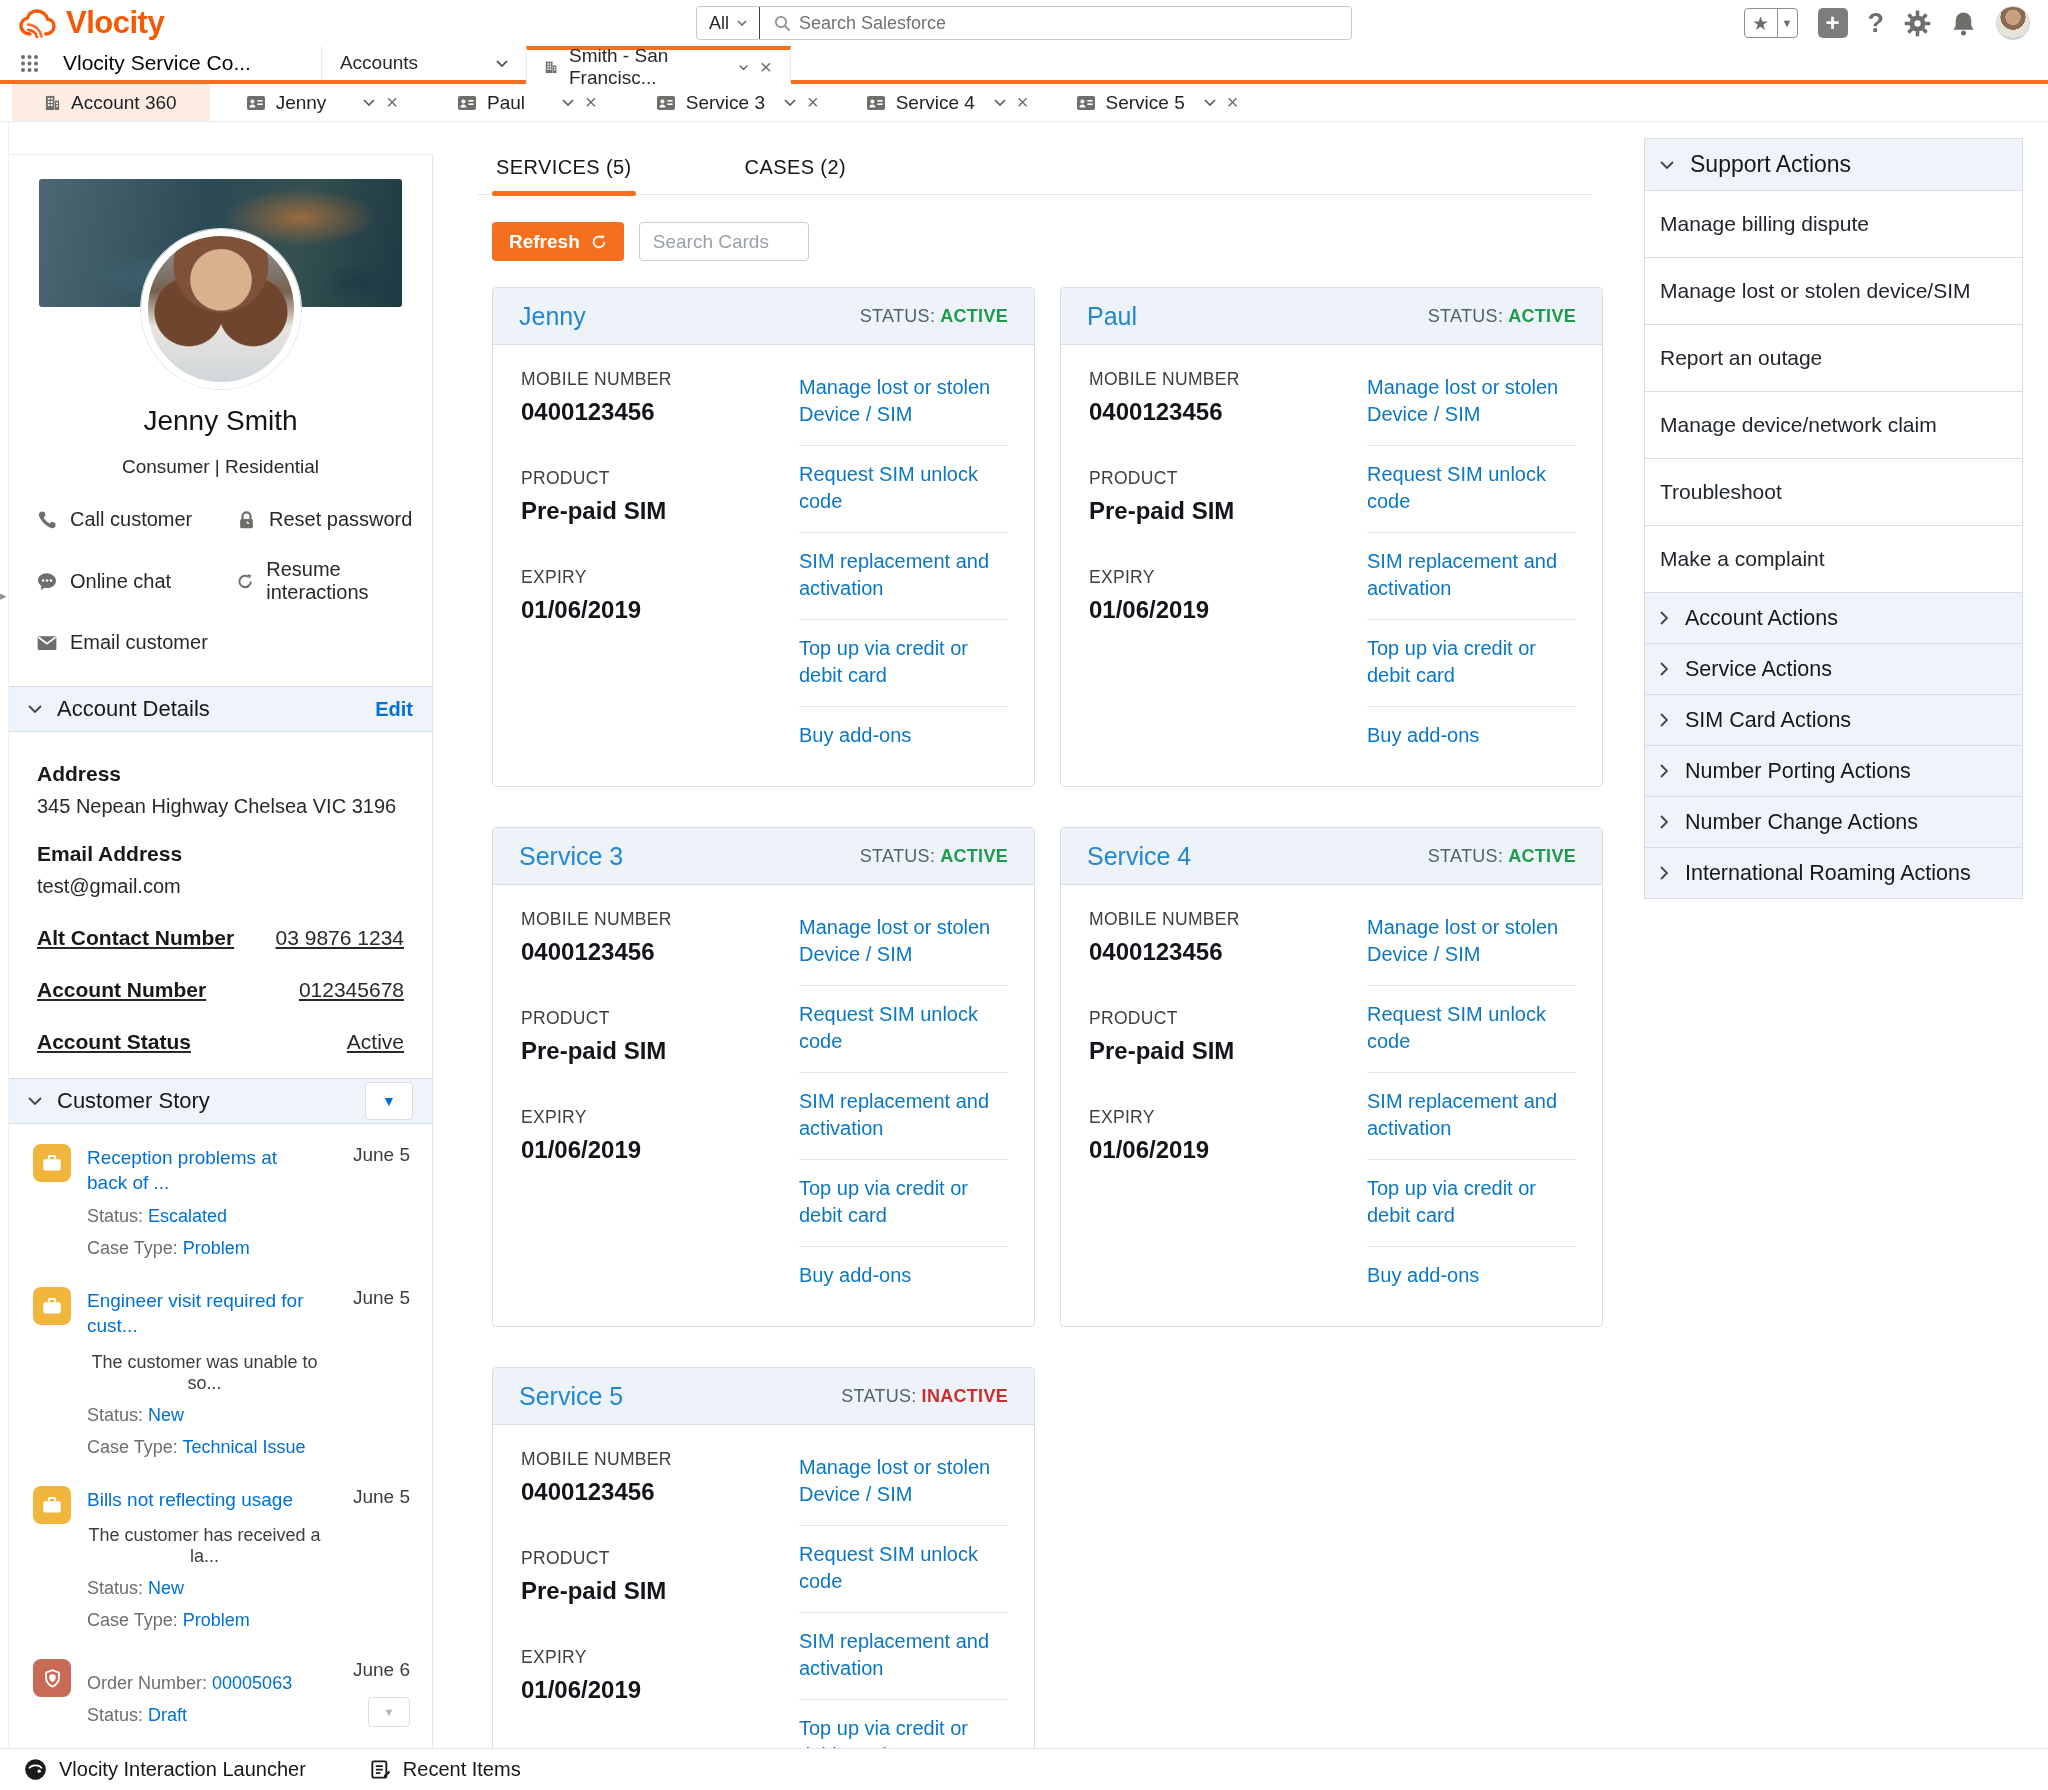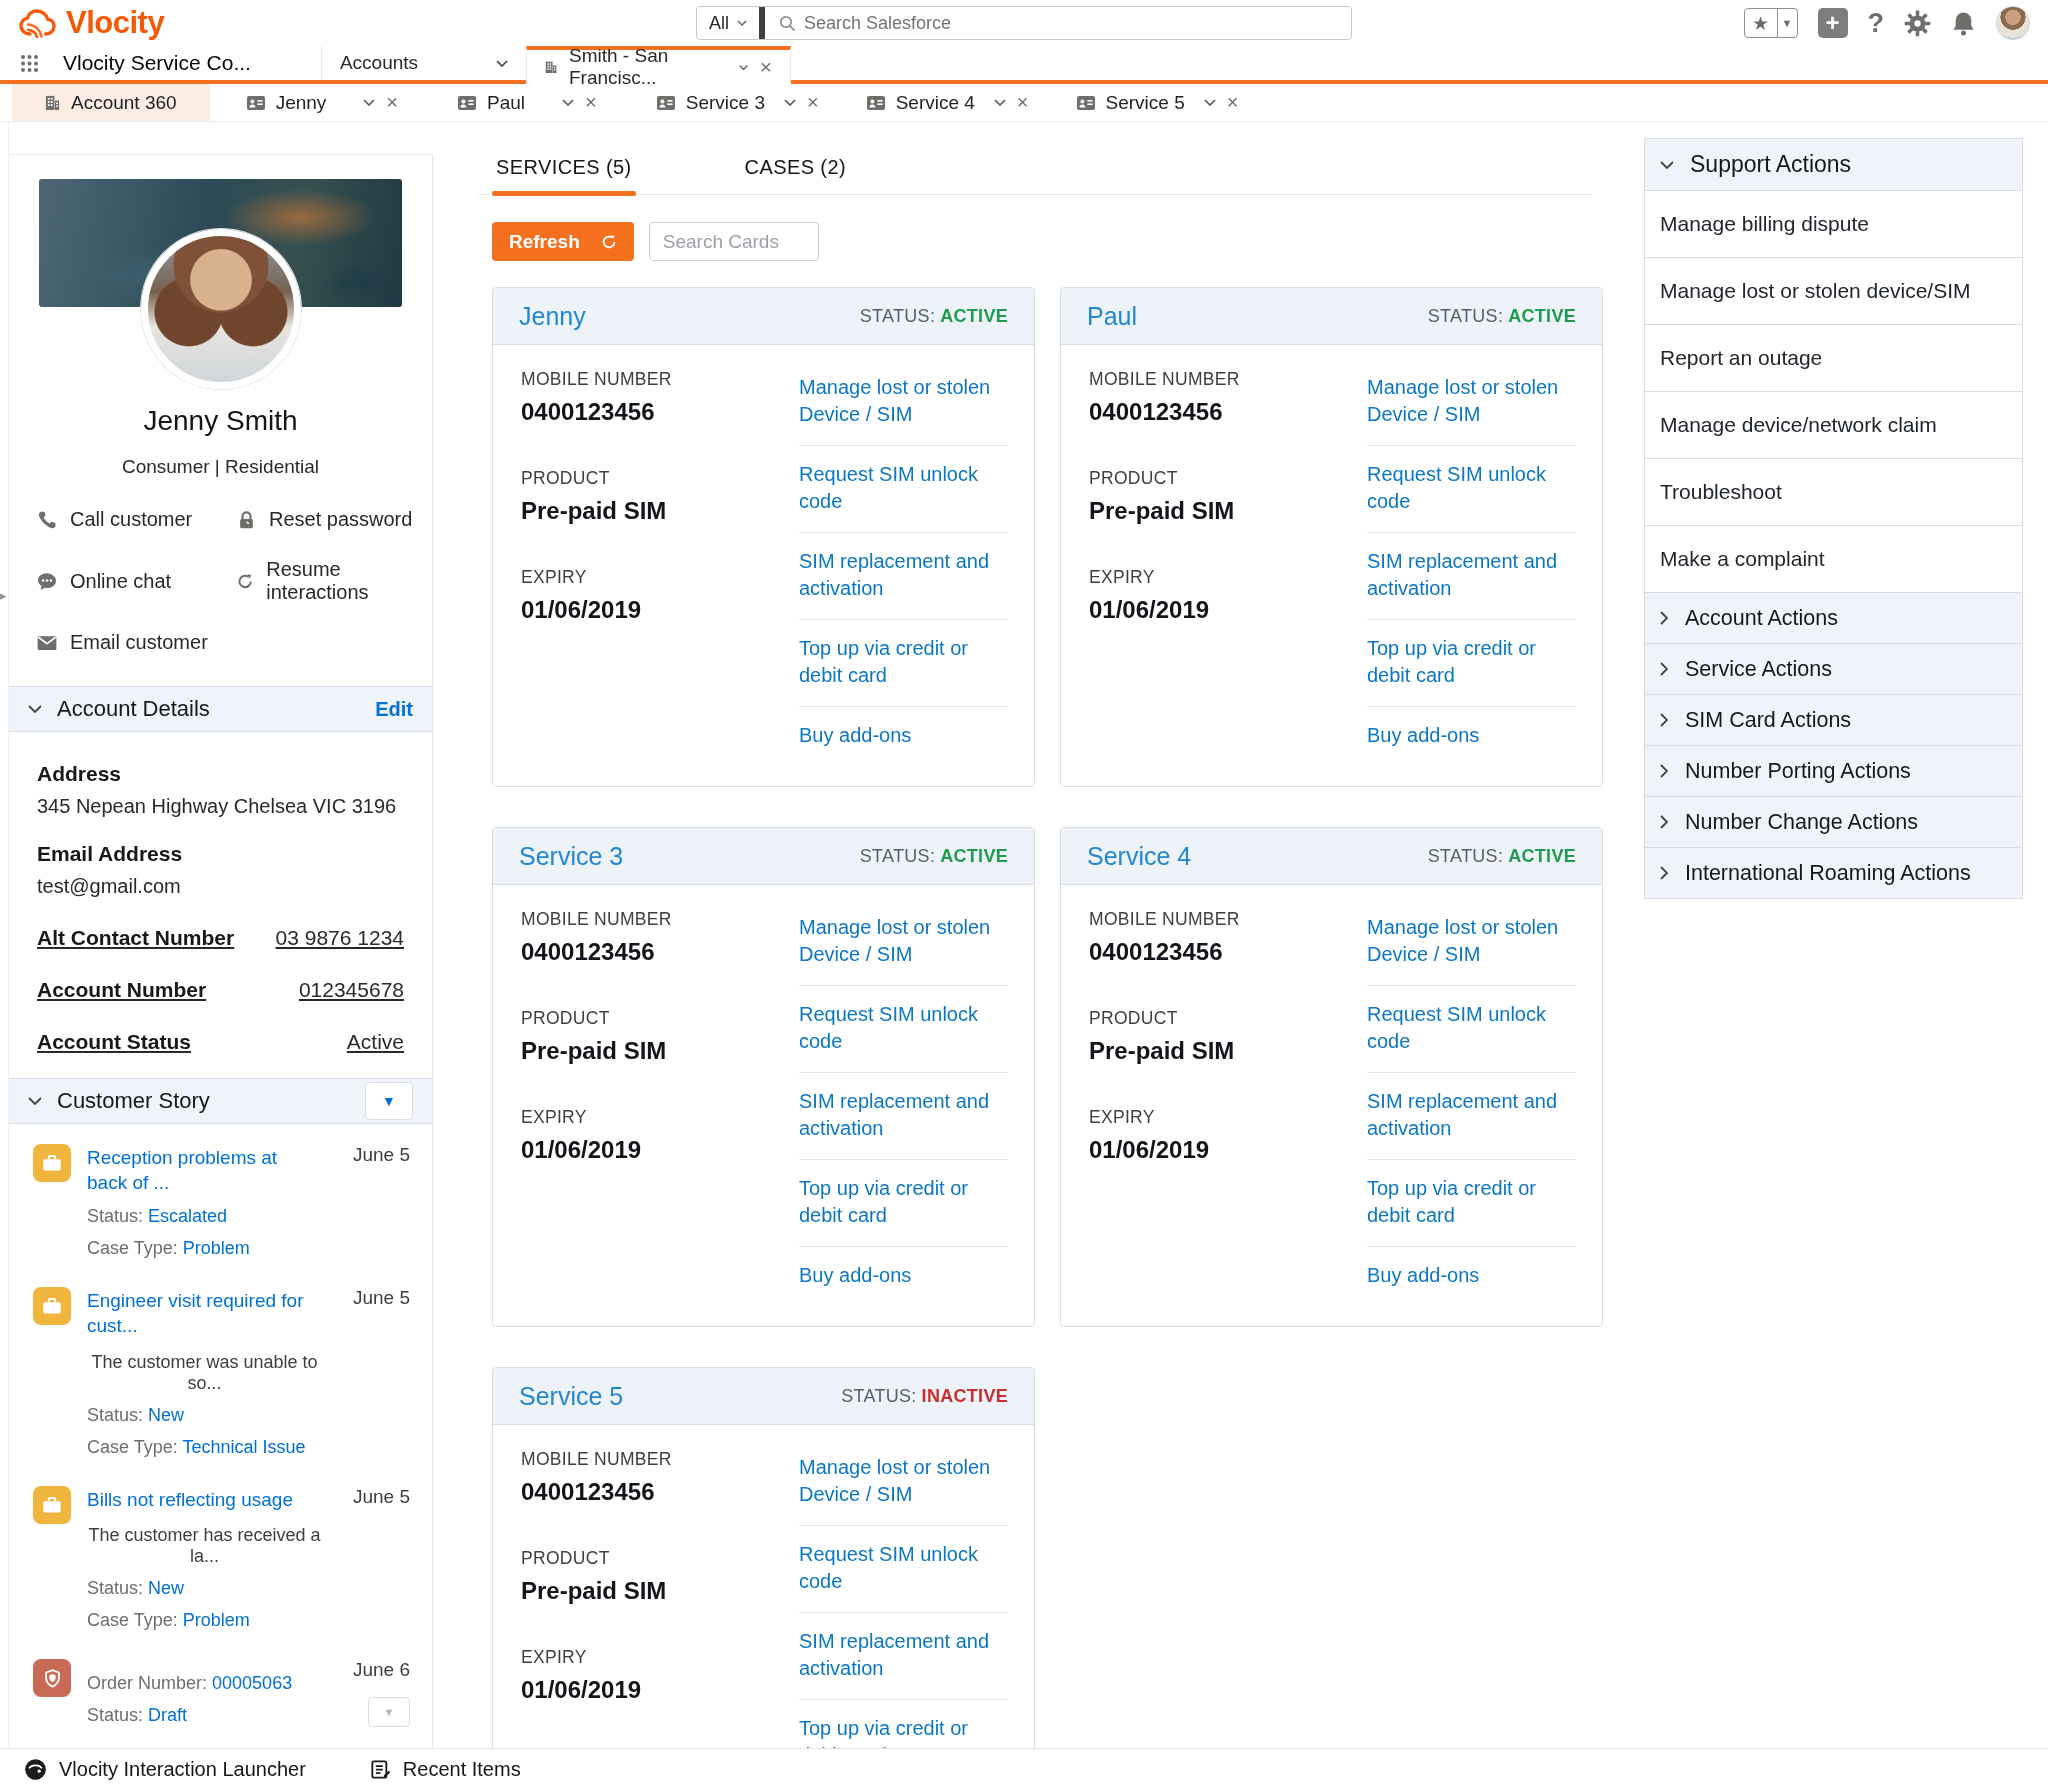--- a/index.html
+++ b/index.html
@@ -12,21 +12,21 @@
   svg { display:block; }
 
   
   .ghead { height:46px; display:flex; align-items:center; padding:0 18px; position:relative; background:#fff; }
   .logo { display:flex; align-items:center; gap:6px; }
   .logo-text { color:#f45905; font-weight:bold; font-size:31px; letter-spacing:-0.5px; }
   .gsearch { position:absolute; left:50%; top:6px; transform:translateX(-50%);
     width:656px; height:34px; border:1px solid #c5c8cc; border-radius:4px;
     display:flex; align-items:center; background:#fff; }
   .gsearch .scope { height:100%; padding:0 12px; display:flex; align-items:center; gap:8px;
-    border-right:6px solid #404040; font-size:18px; color:#2b2826; cursor:pointer; }
+    border-right:1px solid #404040; font-size:18px; color:#2b2826; cursor:pointer; }
   .gsearch .mag { margin:0 8px 0 14px; }
   .gsearch input { flex:1; border:none; outline:none; font-size:18px; color:#2b2826; font-family:inherit; }
   .gsearch input::placeholder { color:#6f7378; }
   .gicons { margin-left:auto; display:flex; align-items:center; gap:20px; }
   .favgroup { display:flex; border:1px solid #8c8f93; border-radius:4px; overflow:hidden; height:30px; }
   .favgroup span { display:flex; align-items:center; justify-content:center; color:#706e6b; }
   .favgroup .star { width:32px; font-size:19px; }
   .favgroup .caret { width:20px; border-left:1px solid #8c8f93; font-size:11px; }
   .plus-tile { width:30px; height:30px; background:#7d7d7d; border-radius:5px; color:#fff;
     font-size:24px; font-weight:bold; display:flex; align-items:center; justify-content:center; line-height:1; }
@@ -101,21 +101,21 @@
   .sdrop { margin-top:16px; margin-left:auto; width:42px; height:30px; border:1px solid #d8dde6; border-radius:4px;
     background:#fff; color:#aeb4bb; font-size:11px; display:flex; align-items:center; justify-content:center; cursor:pointer; }
 
   
   .main { position:absolute; left:478px; top:16px; width:1114px; bottom:0; }
   .mtabs { display:flex; border-bottom:1px solid #e4e9ef; padding-left:14px; }
   .mtab { padding:18px 4px 15px; margin-right:105px; font-size:20px; letter-spacing:.4px; color:#14161a; position:relative; cursor:pointer; }
   .mtab.active::after { content:""; position:absolute; left:0; right:0; bottom:-2px; height:5px; background:#f4701e; border-radius:2px; }
   .toolbar { margin:27px 0 0 14px; display:flex; gap:15px; }
   .btn-refresh { background:#f4701e; border:none; border-radius:4px; color:#fff; height:39px; padding:0 17px;
-    font-size:19px; font-weight:bold; font-family:inherit; display:flex; align-items:center; gap:21px; cursor:pointer; }
+    font-size:19px; font-weight:bold; font-family:inherit; display:flex; align-items:center; gap:11px; cursor:pointer; }
   .searchcards { height:39px; width:170px; border:1px solid #c9ccd1; border-radius:4px; padding:0 13px;
     font-size:19px; font-family:inherit; color:#2b2826; outline:none; }
   .searchcards::placeholder { color:#9aa0a6; }
   .cards { margin:26px 0 0 14px; display:grid; grid-template-columns:543px 543px; column-gap:25px; row-gap:40px; }
   .card { border:1px solid #d8dde6; border-radius:4px; background:#fff; min-height:428px; }
   .card-head { background:#edf3f9; border-bottom:1px solid #d8dde6; height:57px; display:flex; align-items:center;
     padding:0 26px; border-radius:4px 4px 0 0; }
   .ctitle { color:#2287cf; font-size:25px; cursor:pointer; }
   .cstatus { margin-left:auto; font-size:18px; color:#54616c; letter-spacing:.3px; }
   .cstatus b { margin-left:5px; }

